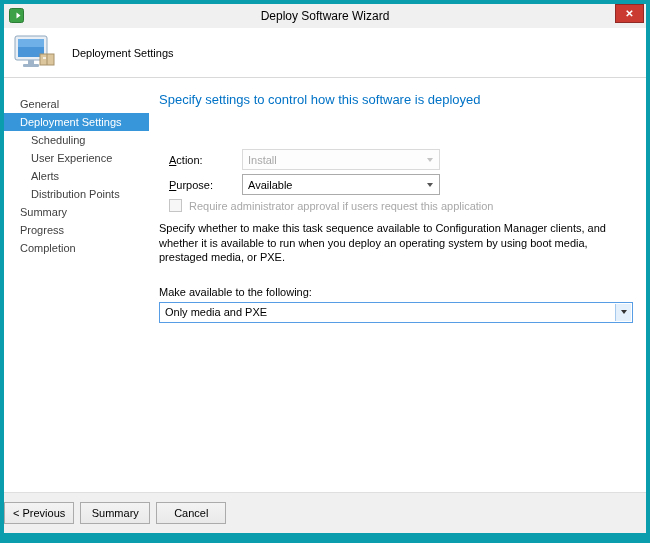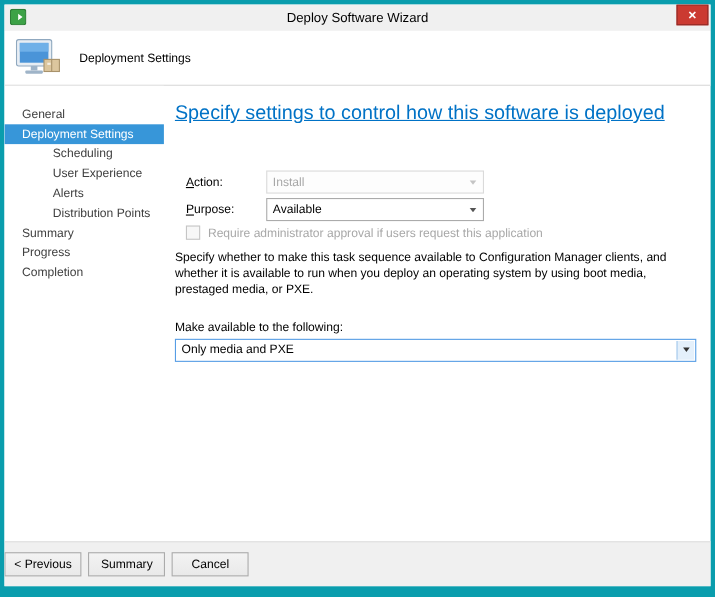--- a/index.html
+++ b/index.html
@@ -26,25 +26,25 @@
   .header{ flex:0 0 50px; background:#fff; border-bottom:1px solid #d9d9d9;
     display:flex; align-items:center; }
   .wizard-icon{ margin:0 16px 0 10px; }
   .header-title{ font-size:11px; color:#000; }
 
   
   .body{ flex:1 1 auto; display:flex; min-height:0; }
   .sidebar{ flex:0 0 145px; width:145px; padding-top:17px; background:#fff; }
   .nav-item{ height:18px; line-height:18px; padding-left:16px; color:#404040;
     white-space:nowrap; cursor:default; }
-  .nav-item.lvl1{ padding-left:44px; }
+  .nav-item.lvl1{ padding-left:27px; }
   .nav-item.selected{ background:#3796d9; color:#fff; }
 
   .content{ flex:1 1 auto; padding:14px 13px 0 10px; }
-  .heading{ color:#0072c6; font-size:18px;text-decoration:underline; }
+  .heading{ color:#0072c6; font-size:13px; }
 
   .form{ margin-top:42px; padding-left:10px; }
   .row{ display:flex; align-items:center; height:21px; margin-bottom:4px; }
   .row label{ flex:0 0 73px; width:73px; }
   .mnemonic::first-letter{ text-decoration:underline; }
 
   .combo{ position:relative; height:21px; width:198px; background:#fff;
     border:1px solid #ababab; display:flex; align-items:center;
     padding:0 20px 0 5px; overflow:hidden; white-space:nowrap; }
   .arrow-box{ position:absolute; right:1px; top:1px; bottom:1px; width:16px;

